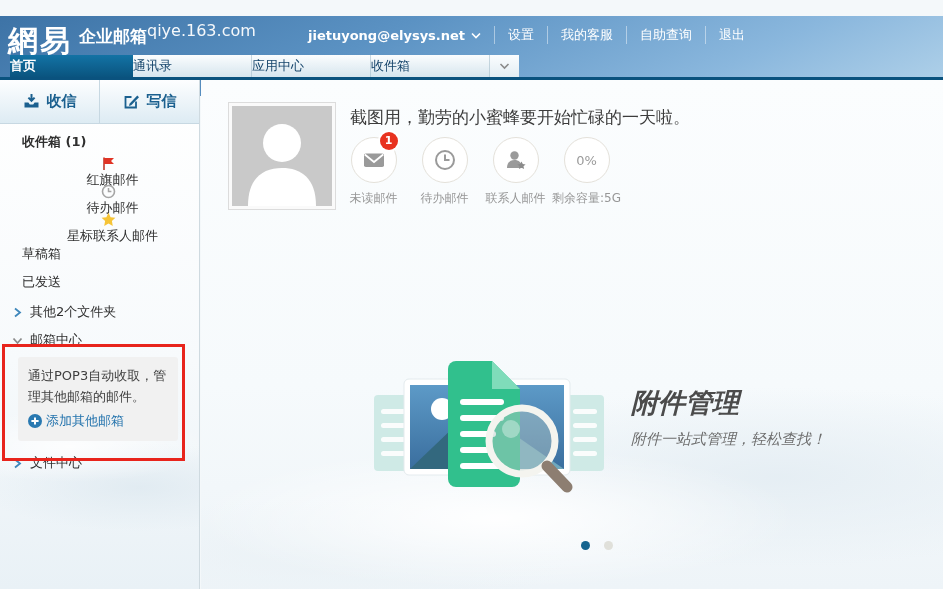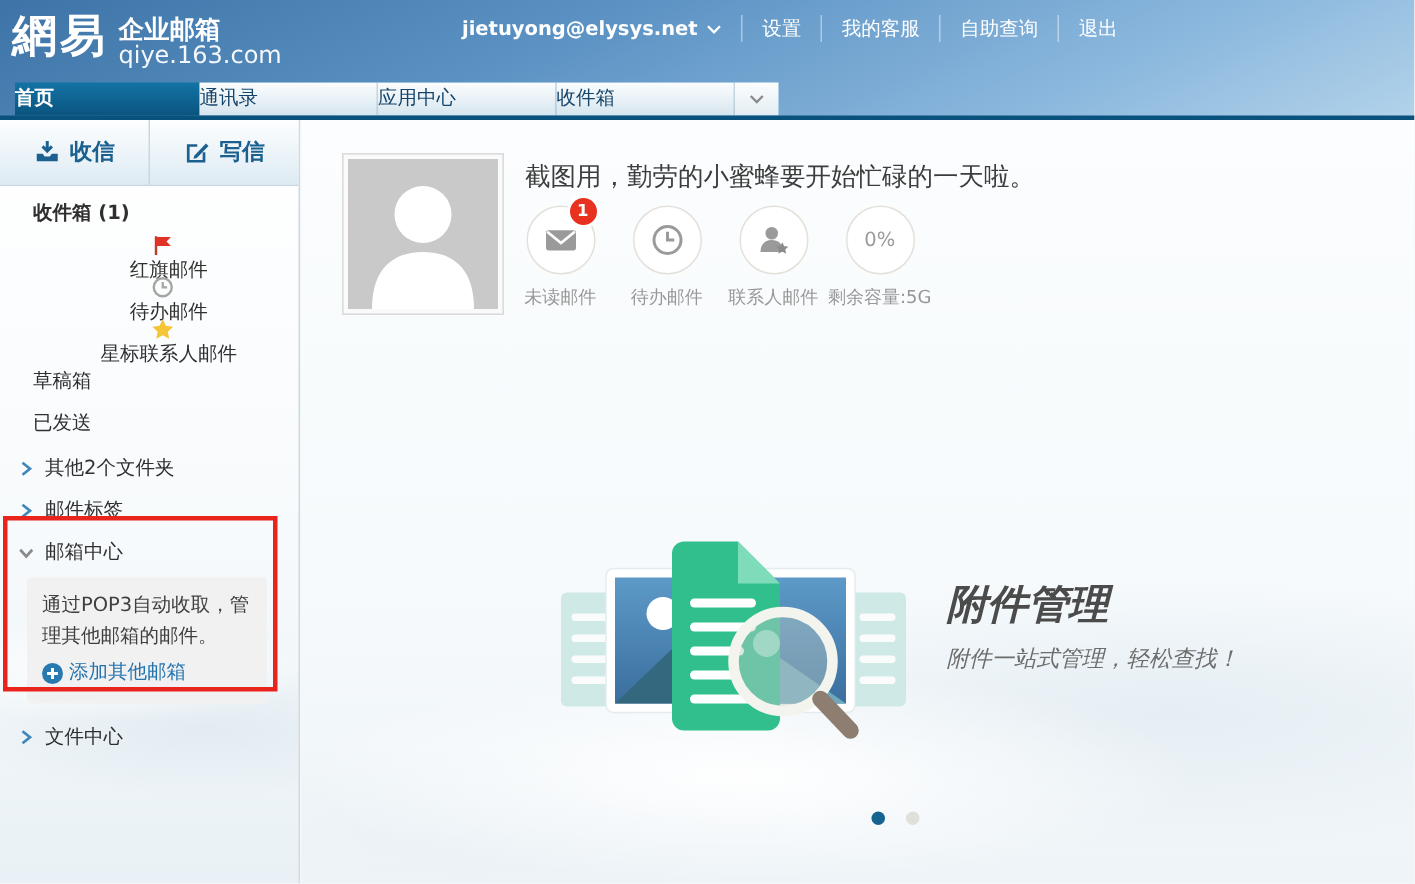--- a/index.html
+++ b/index.html
@@ -1,25 +1,25 @@
 <!DOCTYPE html>
 <html><head>
 <meta charset="utf-8">
 <style>
   * { margin:0; padding:0; box-sizing:border-box; }
   html,body { width:943px; height:589px; overflow:hidden;
     font-family:"DejaVu Sans","Liberation Sans",sans-serif; }
   body { position:relative; background:#f4f8fa; }
 
   
-  .topbar { position:absolute; left:0; top:0; width:943px; height:80px;
+  .topbar { position:absolute; left:0; top:16px; width:943px; height:80px;
     background:linear-gradient(155deg,#3d73a6 0%,#5b92c3 38%,#8ab7dd 75%,#b3d3ea 100%); }
   .logo-group { position:absolute; left:8px; top:8px; display:flex; align-items:flex-start; color:#fff; }
   .logo-cn { font-size:30px; font-weight:bold; line-height:34px; letter-spacing:2px; }
-  .logo-sub { margin-left:7px; display:flex; flex-direction:column; }
+  .logo-sub { margin-left:7px; display:flex; flex-direction:row; }
   .logo-product { font-size:17px; font-weight:bold; line-height:20px; margin-top:2px; }
   .logo-domain { font-size:16px; line-height:13px; opacity:.95; }
 
   .top-right { position:absolute; left:308px; top:10px; display:flex; align-items:center; color:#fff; font-size:13px; }
   .account { display:flex; align-items:center; cursor:pointer; font-weight:bold; }
   .account .chev { margin-left:6px; }
   .top-links { display:flex; align-items:center; }
   .top-link { padding:0 13px; cursor:pointer; white-space:nowrap; border-left:1px solid rgba(255,255,255,.45); }
   .top-link:first-child { margin-left:13px; }
 
@@ -190,26 +190,20 @@
 
   <div class="sections">
     <div class="section-item">
       <svg class="s-chev" viewBox="0 0 11 11">
           <polyline points="3,1.5 8,5.5 3,9.5" fill="none" stroke="#3f87bb" stroke-width="1.8"></polyline>
         </svg>
       <span>其他2个文件夹</span>
     </div>
     <div class="section-item">
       <svg class="s-chev" viewBox="0 0 11 11">
-          <polyline points="3,1.5 8,5.5 3,9.5" fill="none" stroke="#3f87bb" stroke-width="1.8"></polyline>
-        </svg>
-      <span>邮件标签</span>
-    </div>
-    <div class="section-item">
-      <svg class="s-chev" viewBox="0 0 11 11">
           <polyline points="1.5,3.5 5.5,8 9.5,3.5" fill="none" stroke="#8a8a8a" stroke-width="1.8"></polyline>
         </svg>
       <span>邮箱中心</span>
     </div>
 
     <div class="mail-center-panel">
       <div>通过POP3自动收取，管理其他邮箱的邮件。</div>
       <div class="add-link">
         <svg width="14" height="14" viewBox="0 0 14 14">
           <circle cx="7" cy="7" r="7" fill="#2979b1"></circle>

